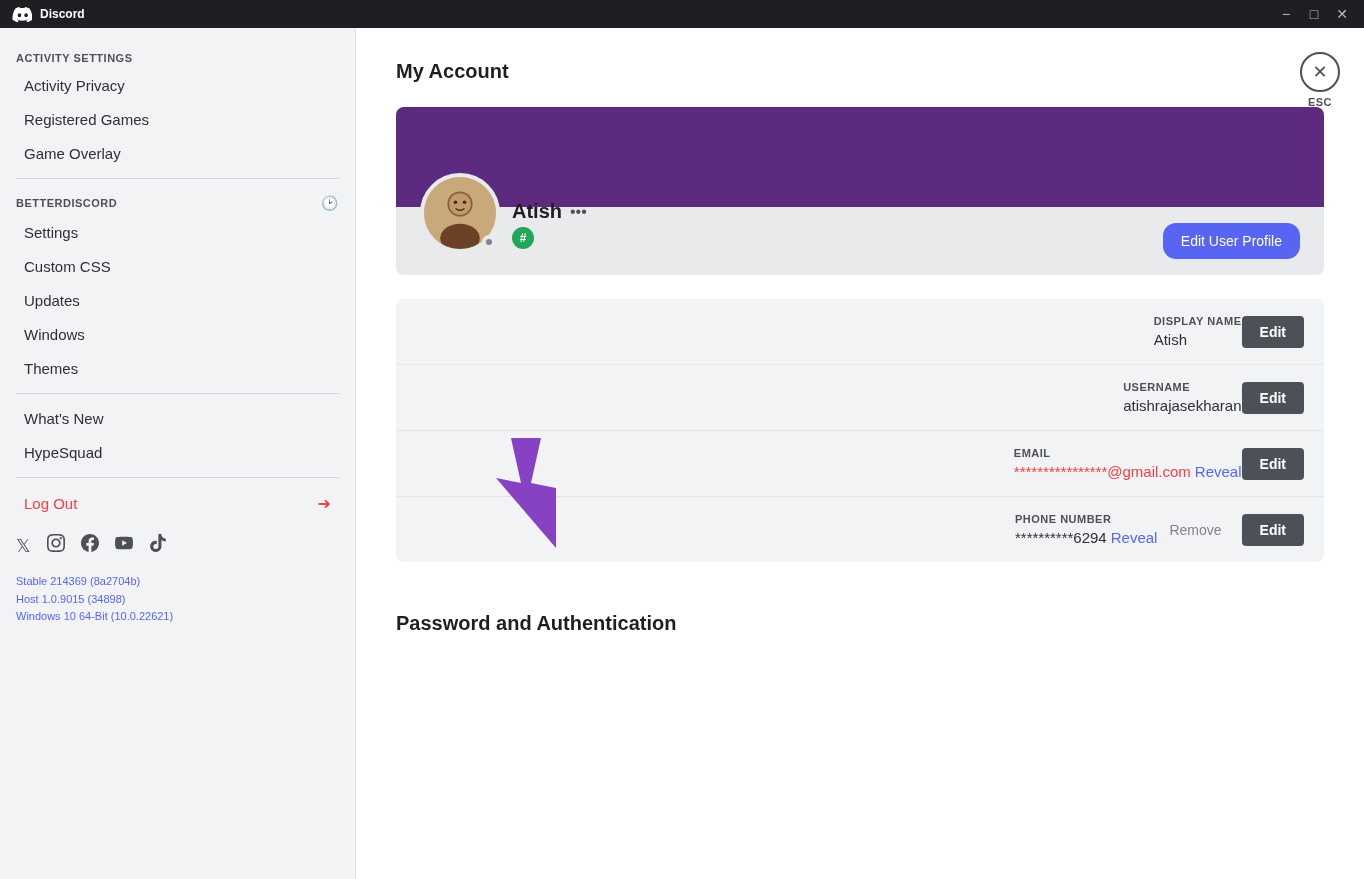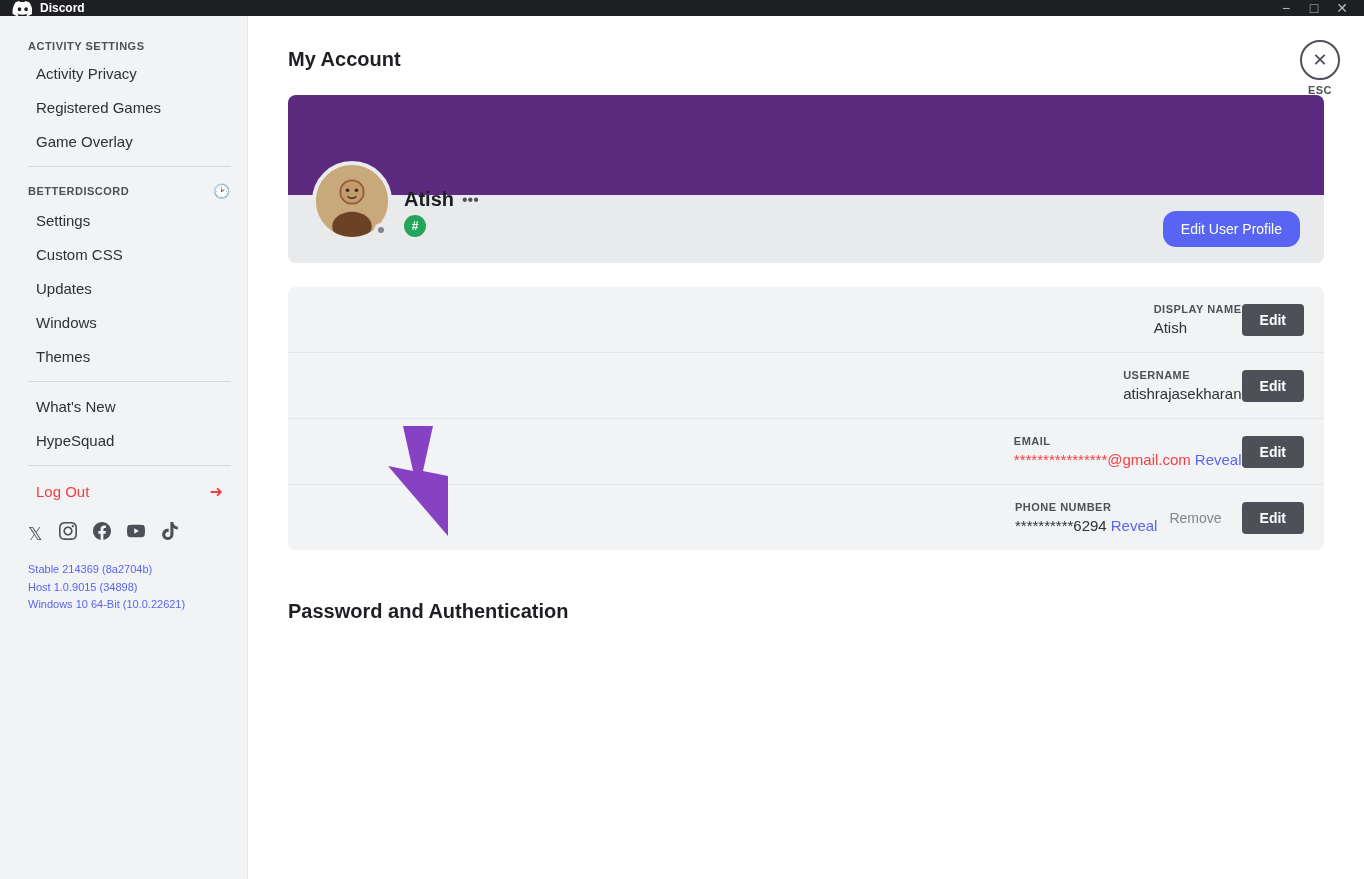--- a/index.html
+++ b/index.html
@@ -8,21 +8,21 @@
       height: 879px;
       font-family: 'Segoe UI', Arial, sans-serif;
       background: #ffffff;
       overflow: hidden;
       display: flex;
       flex-direction: column;
     }
 
     
     .titlebar {
-      height: 16px;
+      height: 28px;
       background: #1e1f22;
       display: flex;
       align-items: center;
       justify-content: space-between;
       padding: 0 12px;
       flex-shrink: 0;
     }
     .titlebar-left {
       display: flex;
       align-items: center;
@@ -55,26 +55,26 @@
 
     
     .app-body {
       display: flex;
       flex: 1;
       overflow: hidden;
     }
 
     
     .sidebar {
-      width: 248px;
+      width: 356px;
       background: #f2f3f5;
       border-right: 1px solid #e3e5e8;
       overflow-y: auto;
       flex-shrink: 0;
-      padding: 16px 0 16px 12px;
+      padding: 16px 0 16px 0;
     }
 
     .sidebar-section-header {
       font-size: 11px;
       font-weight: 700;
       color: #4e5058;
       letter-spacing: 0.5px;
       padding: 8px 16px 4px 16px;
       text-transform: uppercase;
     }

